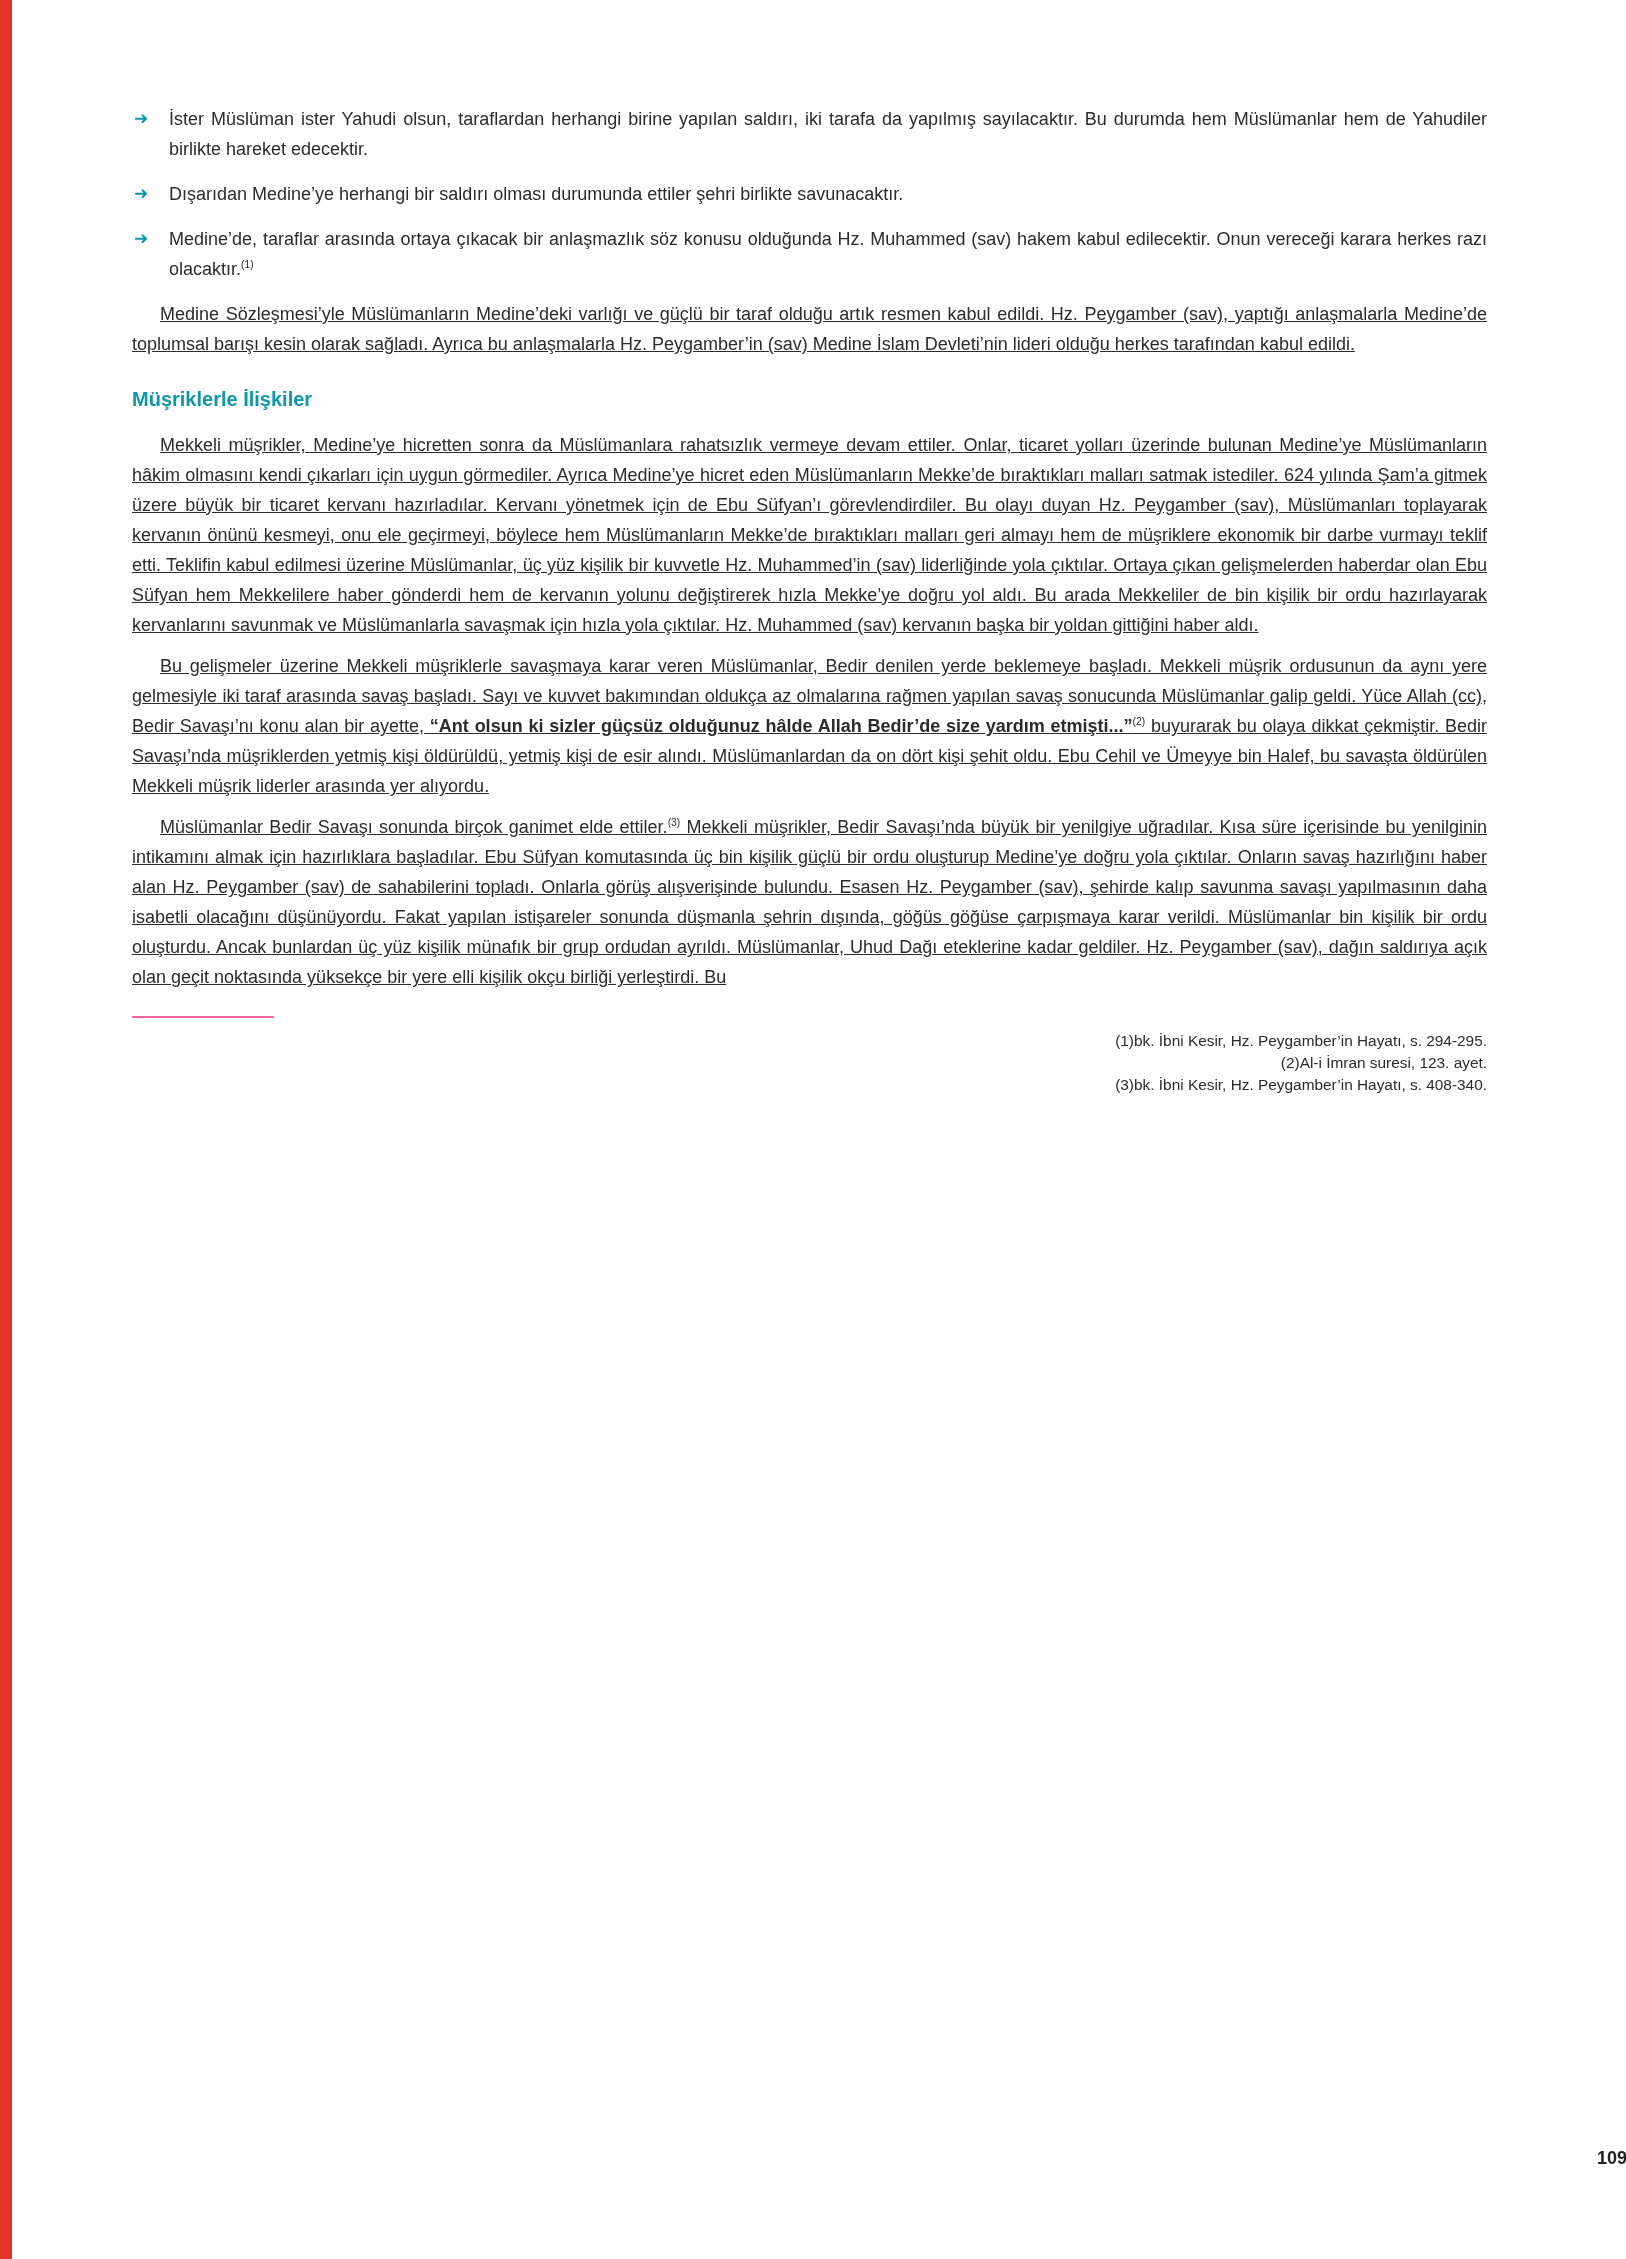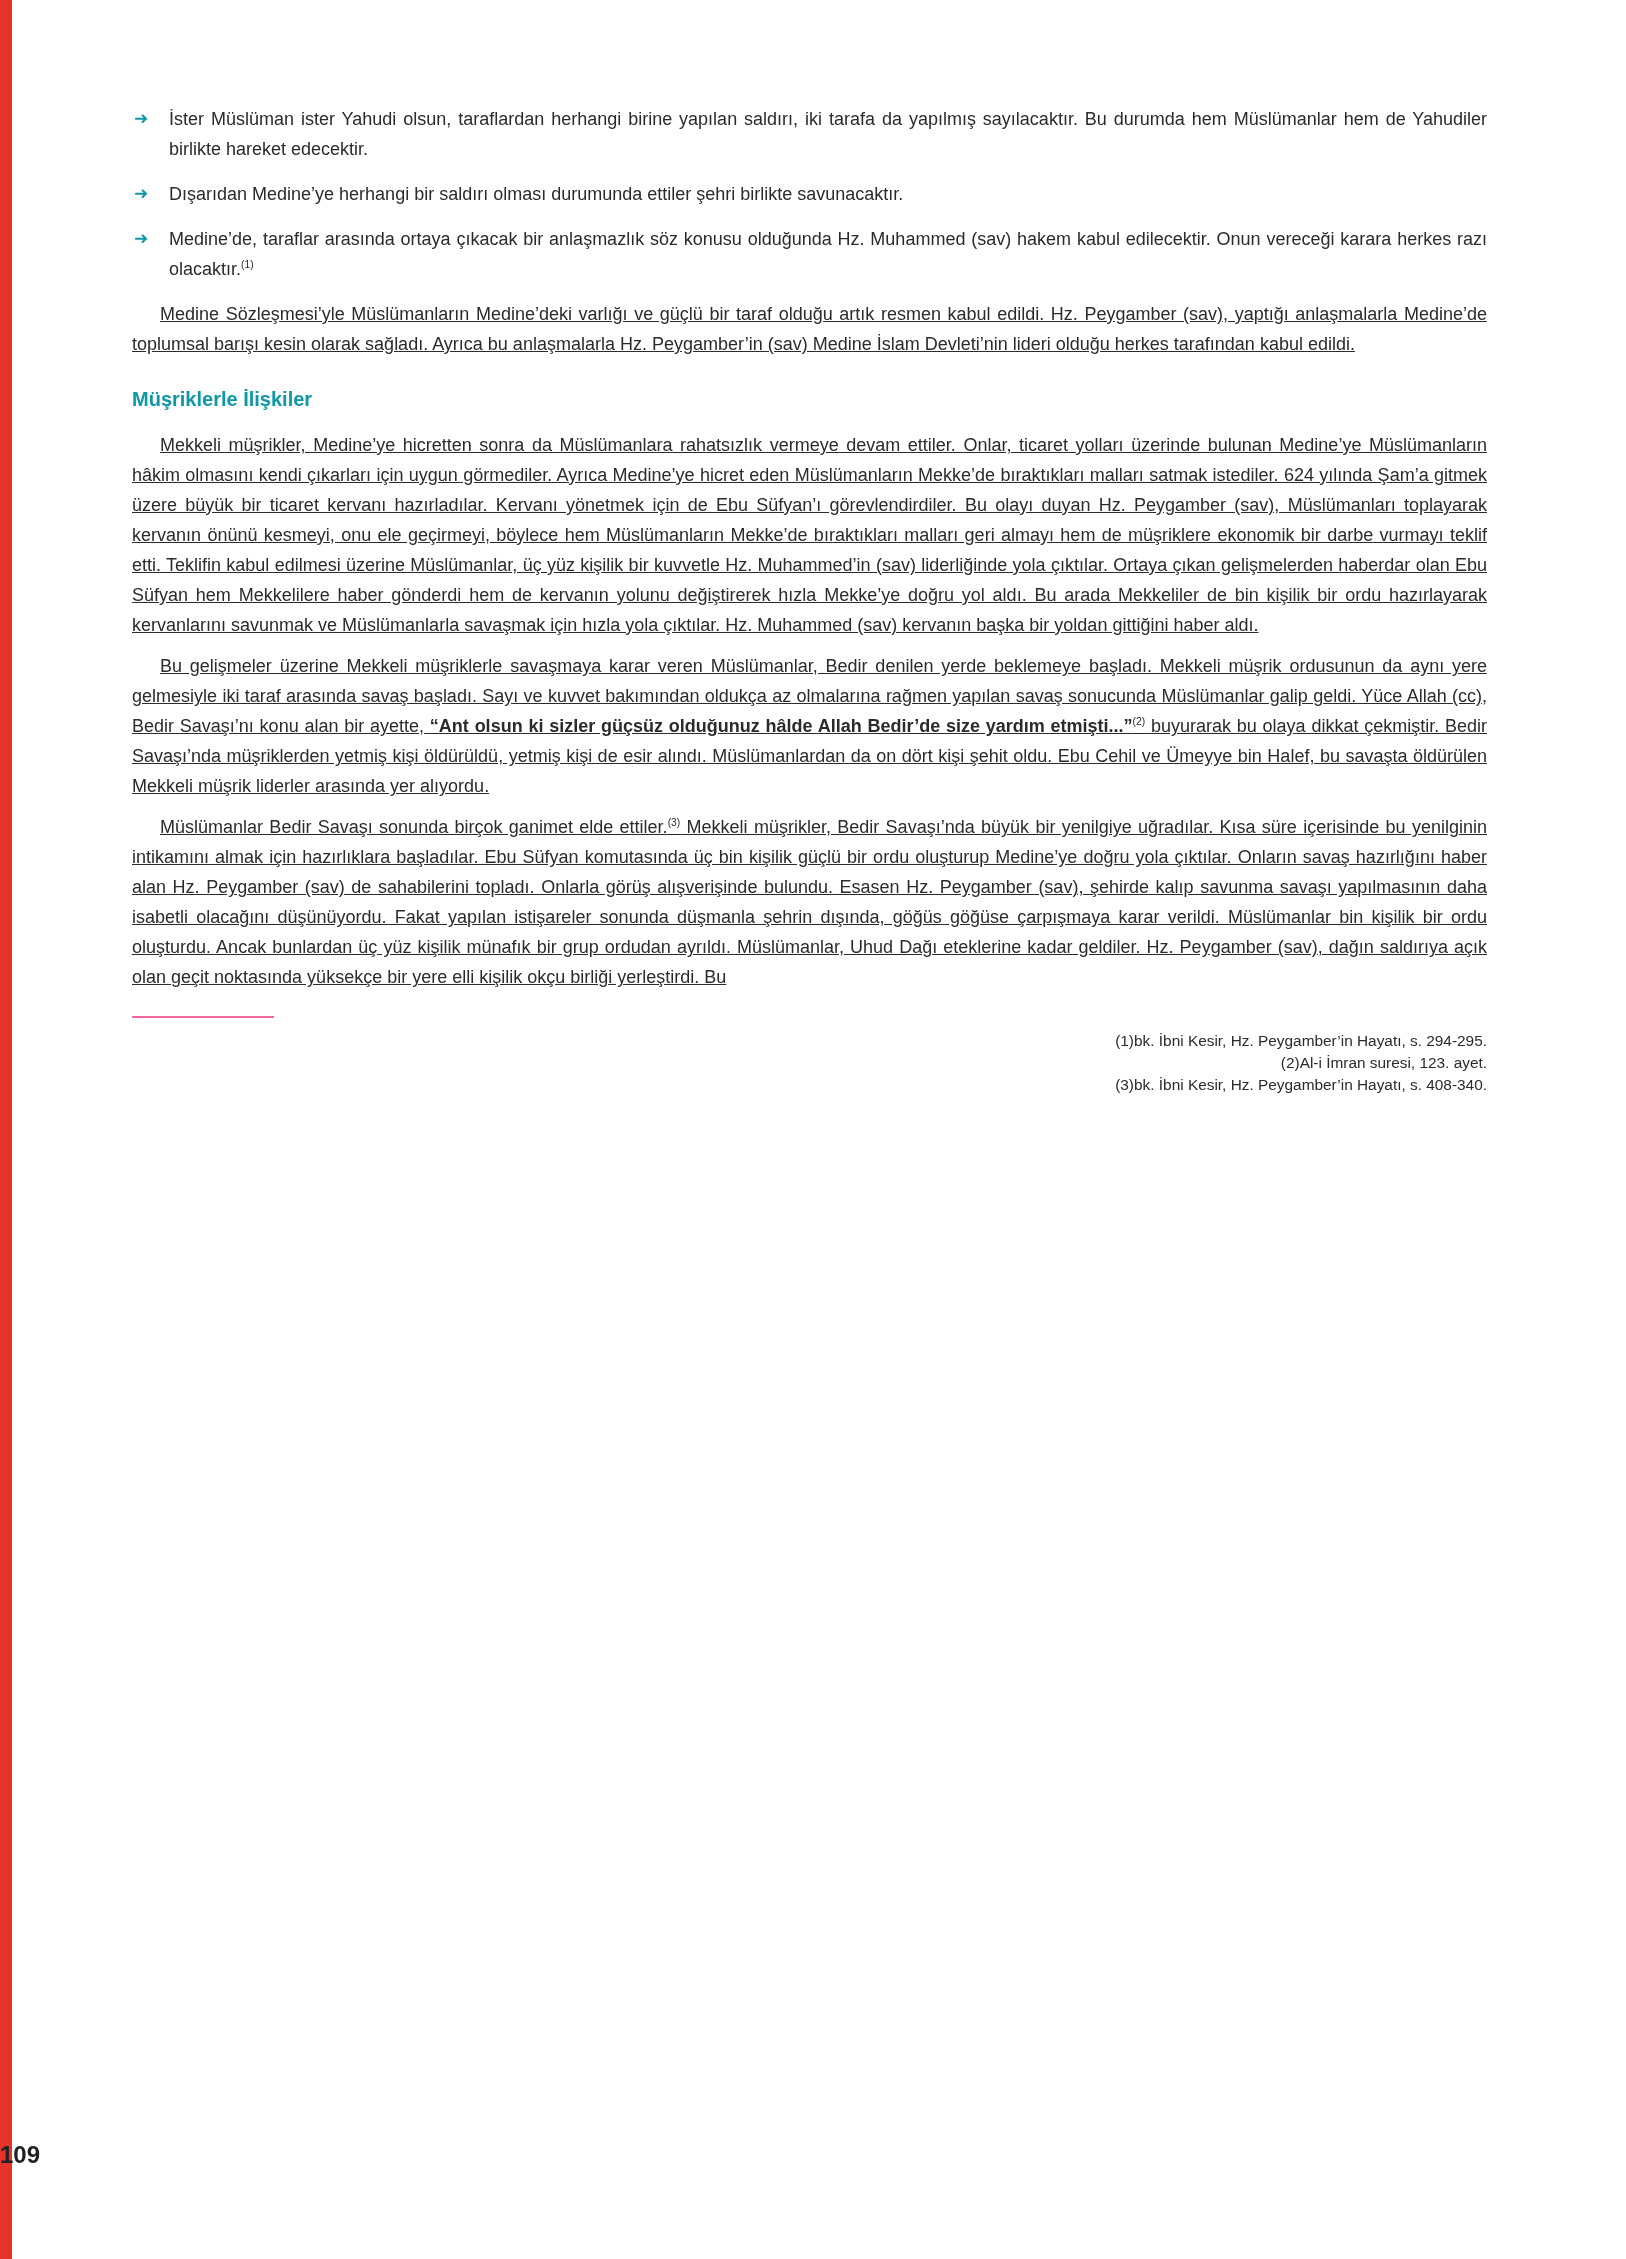--- a/index.html
+++ b/index.html
@@ -85,22 +85,22 @@
   }
   .footnote .fn-label {
     display: inline-block;
     width: 32px;
   }
   .page-number {
     position: absolute;
     left: 0;
     right: 0;
     bottom: 91px;
-    text-align: left;
-    font-size: 24px;
+    text-align: right;
+    font-size: 18px;
     font-weight: bold;
     font-family: "Liberation Sans", sans-serif;
     color: #222222;
   }
 </style>
 </head>
 <body>
 
 <div class="page">
   <div class="red-stripe"></div>

